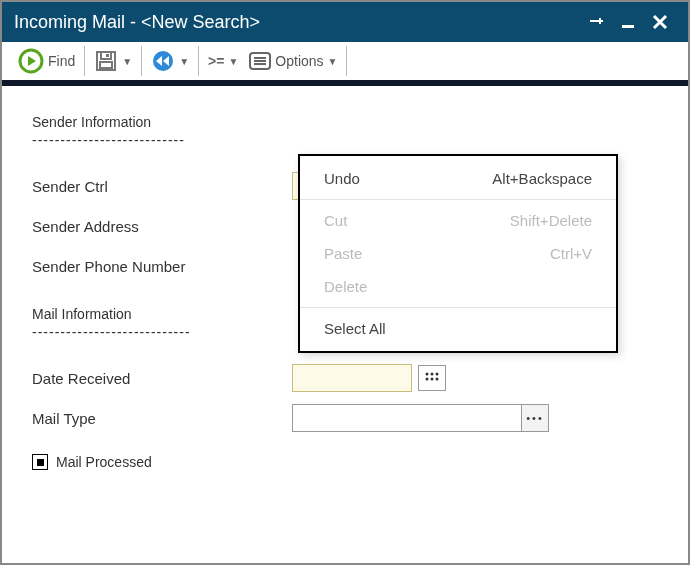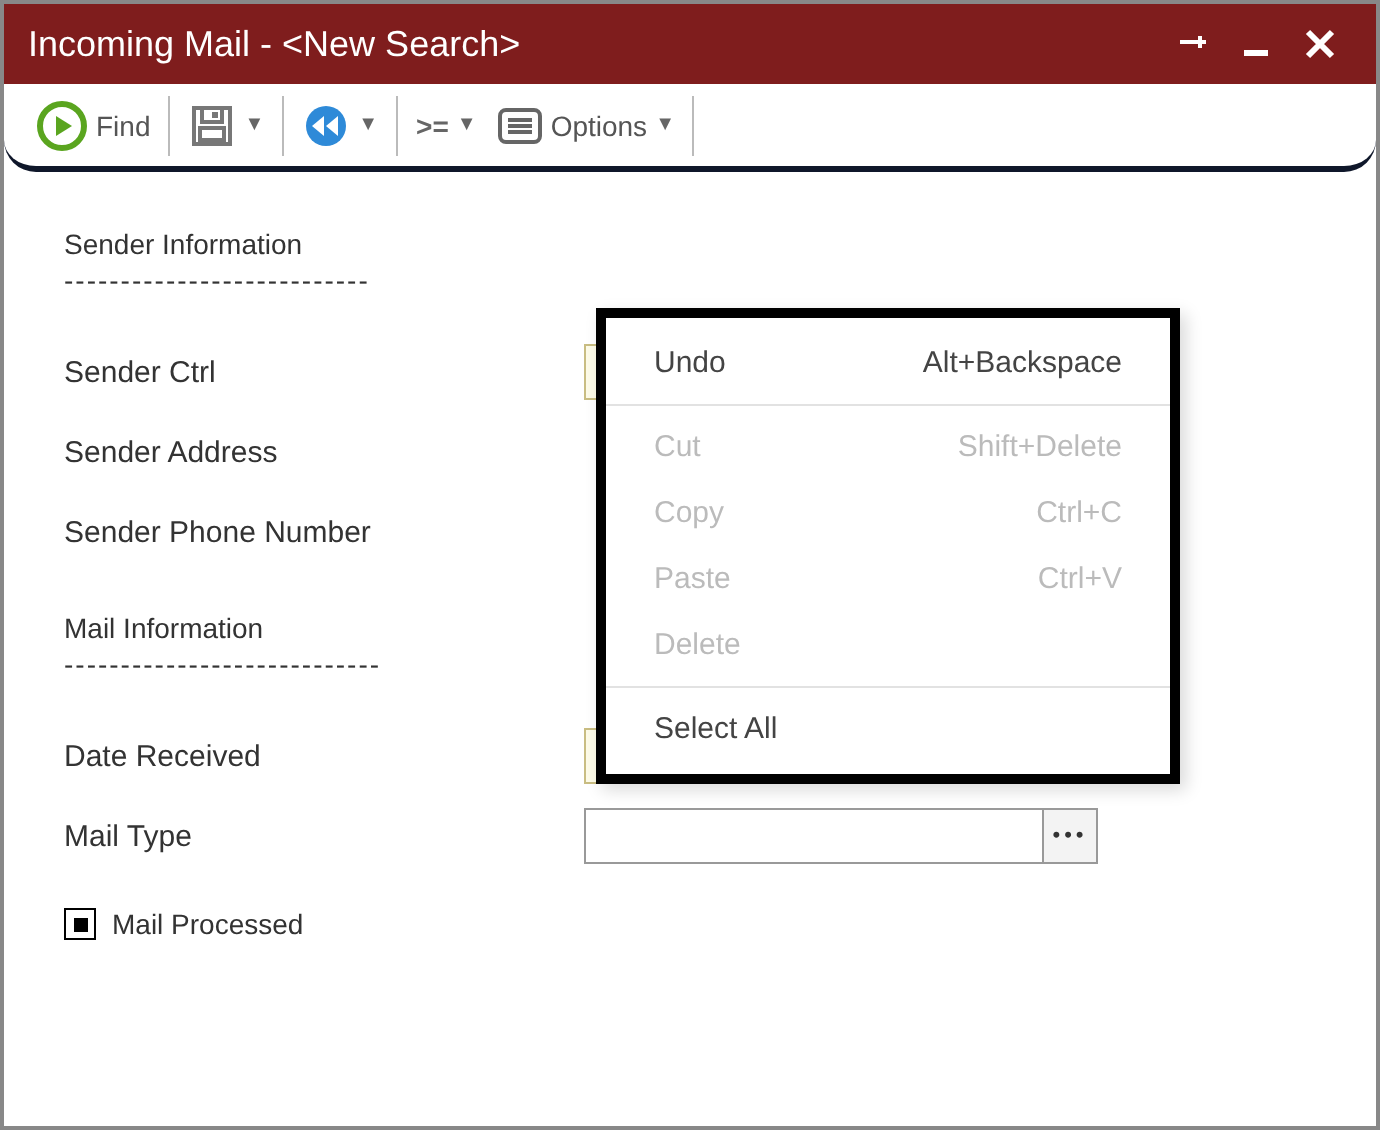--- a/index.html
+++ b/index.html
@@ -8,21 +8,21 @@
     font-family: "Segoe UI", Tahoma, sans-serif;
     font-size: 14px;
     background: #fff;
     color: #333;
     width: 690px;
     height: 565px;
     overflow: hidden;
     border: 2px solid #888;
   }
   .titlebar {
-    background: #7f1d1d;
+    background: #0c4a6e;
     color: #fff;
     height: 40px;
     display: flex;
     align-items: center;
     padding: 0 12px;
   }
   .titlebar .title {
     flex: 1;
     font-size: 18px;
     font-weight: 400;
@@ -34,22 +34,21 @@
     align-items: center;
     justify-content: center;
     color: #fff;
   }
   .toolbar {
     height: 44px;
     display: flex;
     align-items: center;
     padding: 0 12px;
     gap: 3px;
-    border-bottom: 3px solid #0f172a;
-    border-radius: 16px;
+    border-bottom: 6px solid #0f172a;
   }
   .tool-sep {
     width: 1px;
     height: 30px;
     background: #bbb;
     margin: 0 2px;
   }
   .tbtn {
     display: flex;
     align-items: center;
@@ -139,23 +138,23 @@
   .cbox .mark {
     width: 7px;
     height: 7px;
     background: #000;
   }
   
   .context-menu {
     position: absolute;
     left: 296px;
     top: 68px;
-    width: 292px;
+    width: 320px;
     background: #fff;
-    border: 5px solid #000000;
+    border: 2px solid #000000;
     box-shadow: 3px 3px 8px rgba(0,0,0,0.15);
     padding: 6px 0;
   }
   .context-item {
     display: flex;
     padding: 8px 24px;
     color: #444;
     font-size: 15px;
   }
   .context-item.disabled {
@@ -302,24 +301,20 @@
     <div class="context-item">
       <span class="ci-label">Undo</span>
       <span class="ci-short">Alt+Backspace</span>
     </div>
     <div class="context-sep"></div>
     <div class="context-item disabled">
       <span class="ci-label">Cut</span>
       <span class="ci-short">Shift+Delete</span>
     </div>
     <div class="context-item disabled">
-      <span class="ci-label">Copy</span>
-      <span class="ci-short">Ctrl+C</span>
-    </div>
-    <div class="context-item disabled">
       <span class="ci-label">Paste</span>
       <span class="ci-short">Ctrl+V</span>
     </div>
     <div class="context-item disabled">
       <span class="ci-label">Delete</span>
       <span class="ci-short"></span>
     </div>
     <div class="context-sep"></div>
     <div class="context-item">
       <span class="ci-label">Select All</span>

